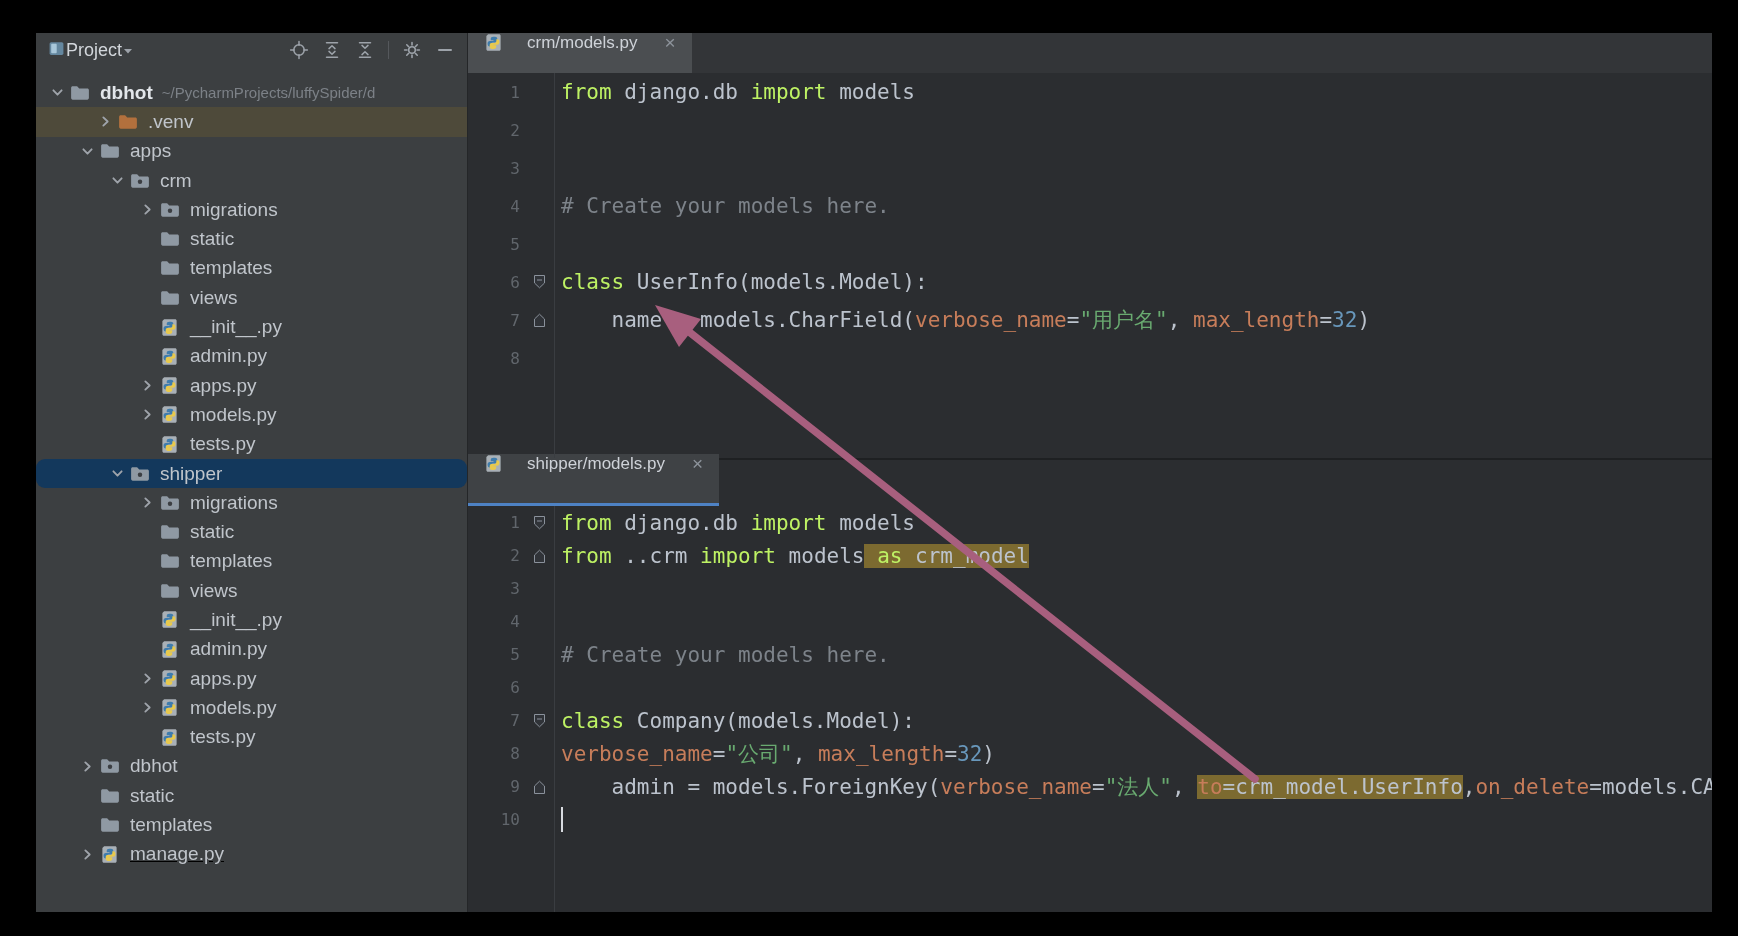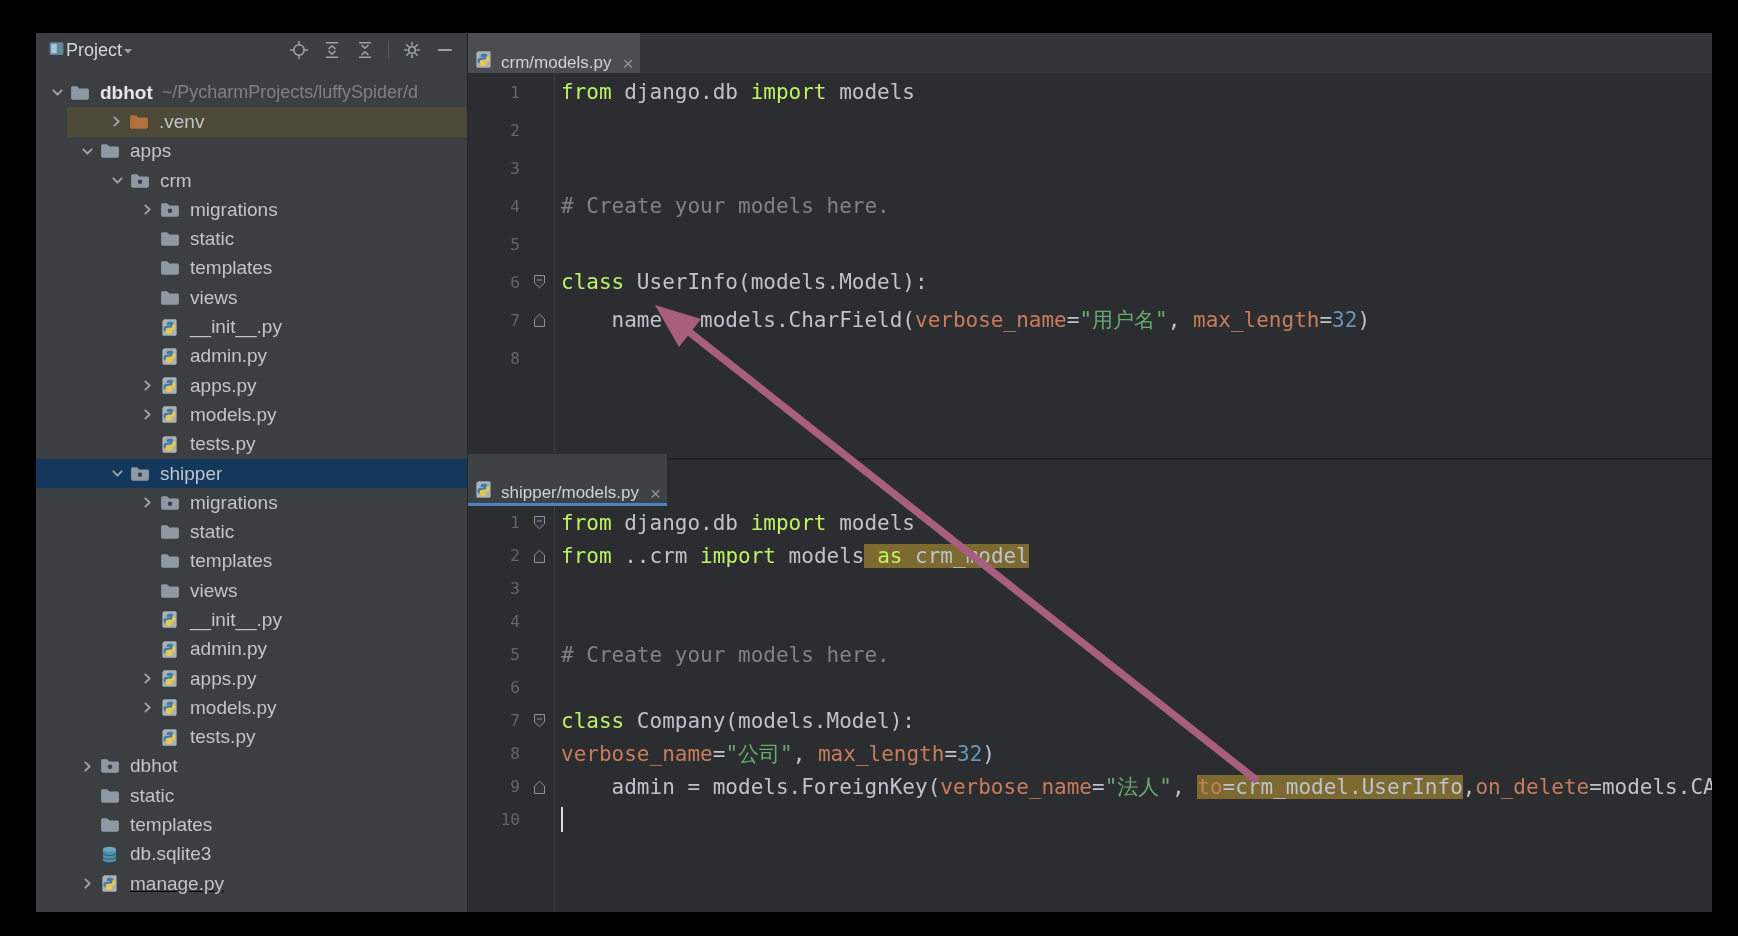--- a/index.html
+++ b/index.html
@@ -14,29 +14,29 @@
   .picons .ic{display:flex;align-items:center;cursor:default}
   .vdiv{width:1px;height:18px;background:#55585c}
   .tree{flex:1;padding-top:11px;overflow:hidden}
   .trow{height:29.3px;display:flex;align-items:center;white-space:nowrap;cursor:default}
   .trow.selected{background:var(--sel)}
   .trow.excluded{background:var(--exc)}
   .chev{width:26px;flex:none;display:flex;justify-content:center;align-items:center}
   .ticon{width:27px;flex:none;display:flex;align-items:center}
   .tlabel{font-size:19px;color:#c0c5cb;margin-left:3px}
   .tlabel.bold{font-weight:bold;color:#e2e6ea}
-  .tpath{font-size:18px;color:#7c8187;margin-left:9px}
+  .tpath{font-size:15px;color:#7c8187;margin-left:9px}
   
   .emain{flex:1;display:flex;flex-direction:column;min-width:0}
   .etop{height:425px;flex:none;display:flex;flex-direction:column}
   .esplit{height:2px;background:#1e2022;flex:none}
   .ebottom{flex:1;display:flex;flex-direction:column;min-height:0}
   .tabbar{height:40px;flex:none;background:#333538;display:flex;align-items:flex-end}
   .tabbar.bottomb{height:46px;background:#2b2d30}
-  .tab{display:flex;align-items:flex-end;gap:8px;padding:0 6px;height:40px;background:#4b4e51;cursor:default}
+  .tab{display:flex;align-items:flex-start;gap:24px;padding:0 16px;height:40px;background:#4b4e51;cursor:default}
   .tab.blue{height:52px;background:#3f4245;border-bottom:3px solid #4e82c4}
   .tablabel{font-size:17px;color:#ced2d8}
   .tabclose{font-size:19px;color:#8d939b;margin-left:3px;line-height:1}
   .content{flex:1;position:relative;font-family:"DejaVu Sans Mono",monospace;overflow:hidden}
   .gutline{position:absolute;left:86px;top:0;bottom:0;width:1px;background:#3a3d41}
   .cl{display:flex;align-items:center;position:relative}
   .etop .cl{height:38px}
   .ebottom .cl{height:33px}
   .gut{width:56px;flex:none;text-align:right;font-size:16px;color:#61666c;padding-right:4px}
   .fs{width:30px;flex:none;display:flex;justify-content:center;align-items:center;height:100%}
@@ -111,21 +111,21 @@
             </svg>
           </span>
           <span class="ticon">
             <svg width="20" height="18" viewBox="0 0 18 16">
               <path d="M1 3.4C1 2.6 1.6 2 2.4 2h4l1.9 2h7.3c.8 0 1.4.6 1.4 1.4v7.2c0 .8-.6 1.4-1.4 1.4H2.4C1.6 14 1 13.4 1 12.6z" fill="#8f99a3"></path>
             </svg>
           </span>
           <span class="tlabel bold">dbhot</span>
           <span class="tpath">~/PycharmProjects/luffySpider/d</span>
         </div>
-        <div class="trow excluded" style="padding-left: 36px; margin-left: 31px;">
+        <div class="trow excluded" style="padding-left: 56px;">
           <span class="chev">
             <svg width="13" height="13" viewBox="0 0 12 12">
               <path d="M4 2.2 8 6l-4 3.8" fill="none" stroke="#9fa4ab" stroke-width="1.7" stroke-linecap="round" stroke-linejoin="round"></path>
             </svg>
           </span>
           <span class="ticon">
             <svg width="20" height="18" viewBox="0 0 18 16">
               <path d="M1 3.4C1 2.6 1.6 2 2.4 2h4l1.9 2h7.3c.8 0 1.4.6 1.4 1.4v7.2c0 .8-.6 1.4-1.4 1.4H2.4C1.6 14 1 13.4 1 12.6z" fill="#b2703d"></path>
             </svg>
           </span>
@@ -255,21 +255,21 @@
           <span class="chev"></span>
           <span class="ticon">
             <svg width="19" height="19" viewBox="0 0 16 16">
               <path d="M3.5 1h9.2c.7 0 1.3.6 1.3 1.3v11.4c0 .7-.6 1.3-1.3 1.3H3.3c-.7 0-1.3-.6-1.3-1.3V2.5L3.5 1z" fill="#a9b0b6"></path>
               <path d="M7.9 3.2c-1.6 0-2.2.7-2.2 1.8v1.2H8v.6H4.9c-1.2 0-1.9.9-1.9 2.3 0 1.4.6 2.2 1.7 2.3h.9v-1.5c0-1 .9-1.8 1.9-1.8h2.2c.9 0 1.5-.7 1.5-1.6V5c0-1.1-.8-1.8-1.9-1.8z" fill="#3f7cac"></path>
               <path d="M8.1 13.4c1.6 0 2.2-.7 2.2-1.8v-1.2H8v-.6h3.1c1.2 0 1.9-.9 1.9-2.3 0-1.4-.6-2.2-1.7-2.3h-.9v1.5c0 1-.9 1.8-1.9 1.8H6.3c-.9 0-1.5.7-1.5 1.6v1.5c0 1.1.8 1.8 1.9 1.8z" fill="#e8c94d"></path>
             </svg>
           </span>
           <span class="tlabel">tests.py</span>
         </div>
-        <div class="trow selected" style="padding-left: 68px;">
+        <div class="trow selected" style="padding-left: 68px; border-radius: 9px;">
           <span class="chev">
             <svg width="13" height="13" viewBox="0 0 12 12">
               <path d="M2.2 4 6 8l3.8-4" fill="none" stroke="#9fa4ab" stroke-width="1.7" stroke-linecap="round" stroke-linejoin="round"></path>
             </svg>
           </span>
           <span class="ticon">
             <svg width="20" height="18" viewBox="0 0 18 16">
               <path d="M1 3.4C1 2.6 1.6 2 2.4 2h4l1.9 2h7.3c.8 0 1.4.6 1.4 1.4v7.2c0 .8-.6 1.4-1.4 1.4H2.4C1.6 14 1 13.4 1 12.6z" fill="#8f99a3"></path>
               <circle cx="9" cy="8.6" r="2" fill="#3b3e42"></circle>
             </svg>
@@ -404,31 +404,20 @@
           <span class="tlabel">static</span>
         </div>
         <div class="trow" style="padding-left: 38px;">
           <span class="chev"></span>
           <span class="ticon">
             <svg width="20" height="18" viewBox="0 0 18 16">
               <path d="M1 3.4C1 2.6 1.6 2 2.4 2h4l1.9 2h7.3c.8 0 1.4.6 1.4 1.4v7.2c0 .8-.6 1.4-1.4 1.4H2.4C1.6 14 1 13.4 1 12.6z" fill="#8f99a3"></path>
             </svg>
           </span>
           <span class="tlabel">templates</span>
-        </div>
-        <div class="trow" style="padding-left: 38px;">
-          <span class="chev"></span>
-          <span class="ticon">
-            <svg width="19" height="19" viewBox="0 0 16 16">
-              <path d="M2.5 3.6v8.8c0 1.2 2.5 2.1 5.5 2.1s5.5-.9 5.5-2.1V3.6z" fill="#508fae"></path>
-              <ellipse cx="8" cy="3.6" rx="5.5" ry="2.1" fill="#6aa7c4"></ellipse>
-              <path d="M2.5 6.8c0 1.2 2.5 2.1 5.5 2.1s5.5-.9 5.5-2.1M2.5 9.9c0 1.2 2.5 2.1 5.5 2.1s5.5-.9 5.5-2.1" fill="none" stroke="#35606f" stroke-width=".9"></path>
-            </svg>
-          </span>
-          <span class="tlabel">db.sqlite3</span>
         </div>
         <div class="trow" style="padding-left: 38px; text-decoration: underline;">
           <span class="chev">
             <svg width="13" height="13" viewBox="0 0 12 12">
               <path d="M4 2.2 8 6l-4 3.8" fill="none" stroke="#9fa4ab" stroke-width="1.7" stroke-linecap="round" stroke-linejoin="round"></path>
             </svg>
           </span>
           <span class="ticon">
             <svg width="19" height="19" viewBox="0 0 16 16">
               <path d="M3.5 1h9.2c.7 0 1.3.6 1.3 1.3v11.4c0 .7-.6 1.3-1.3 1.3H3.3c-.7 0-1.3-.6-1.3-1.3V2.5L3.5 1z" fill="#a9b0b6"></path>

